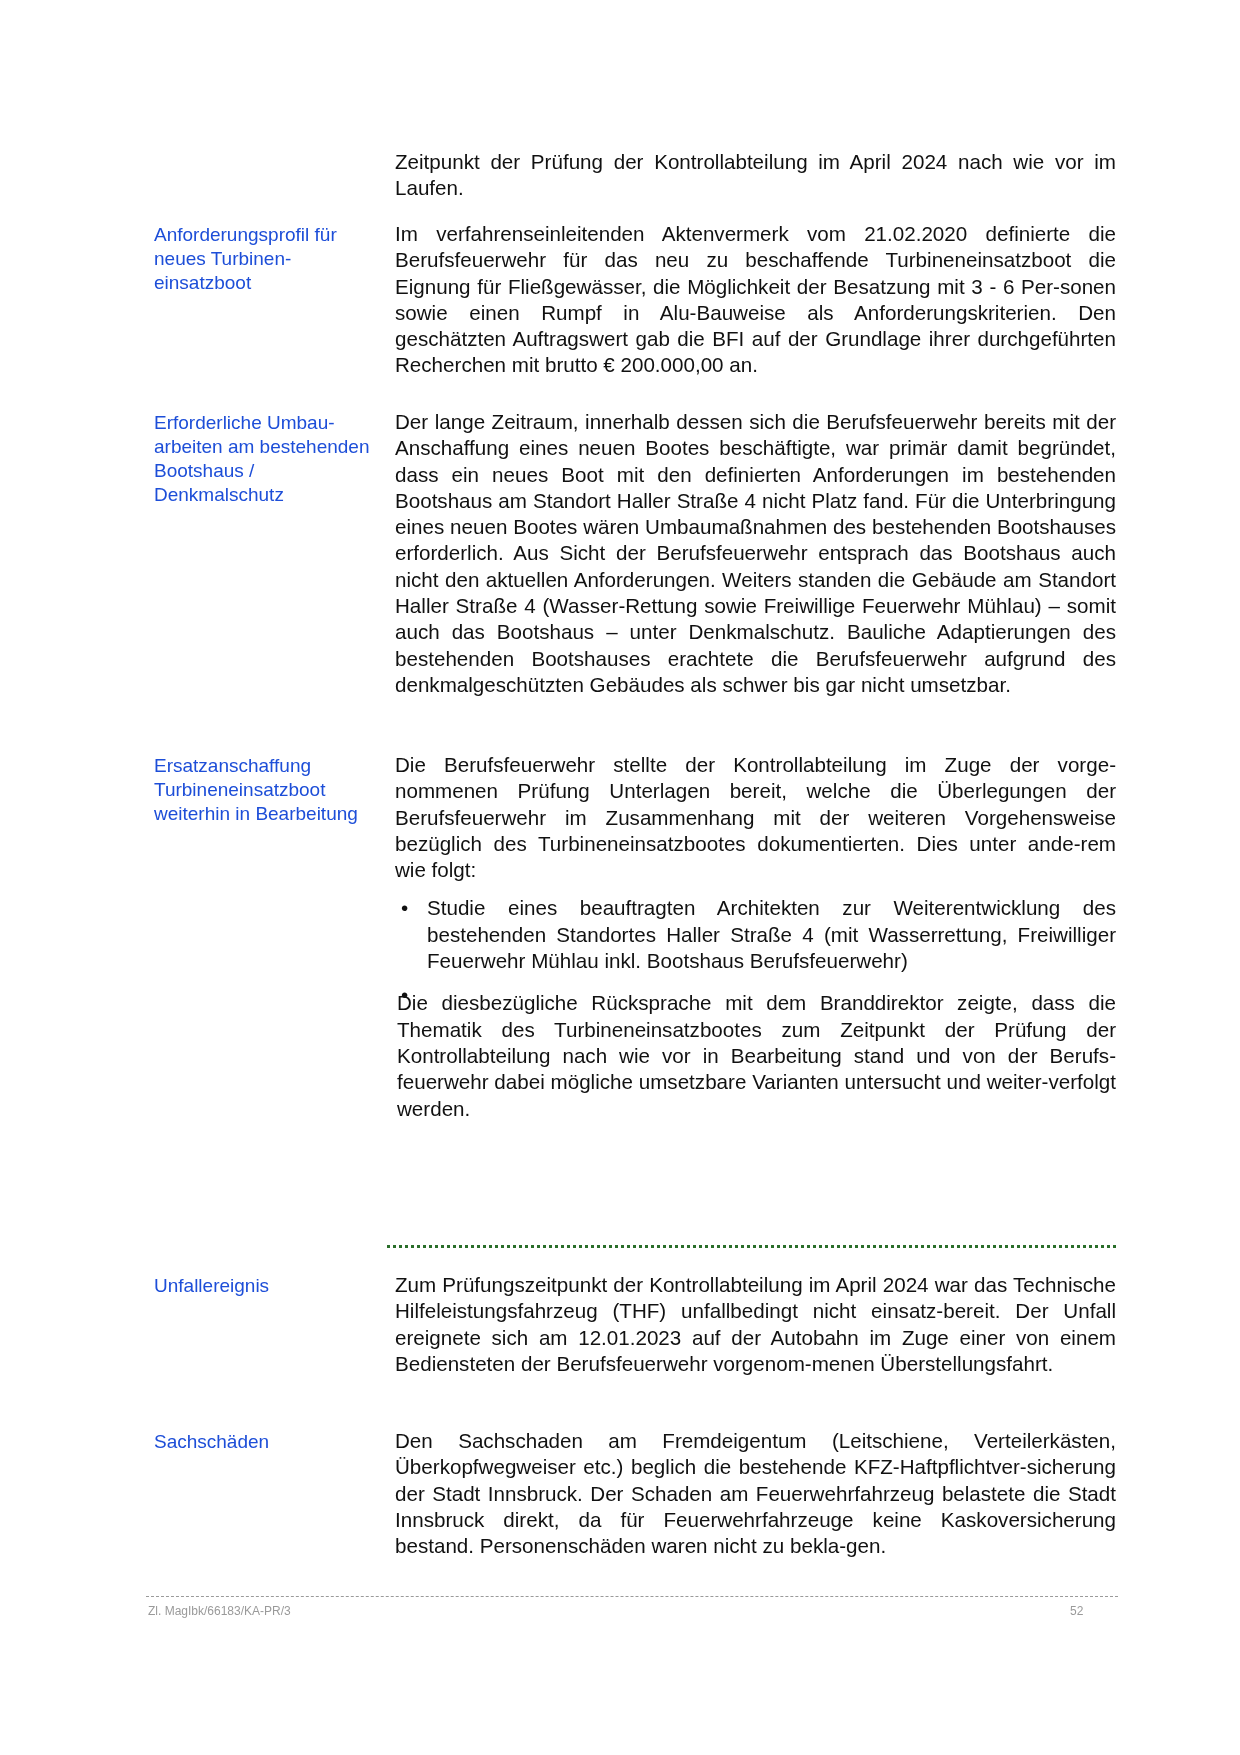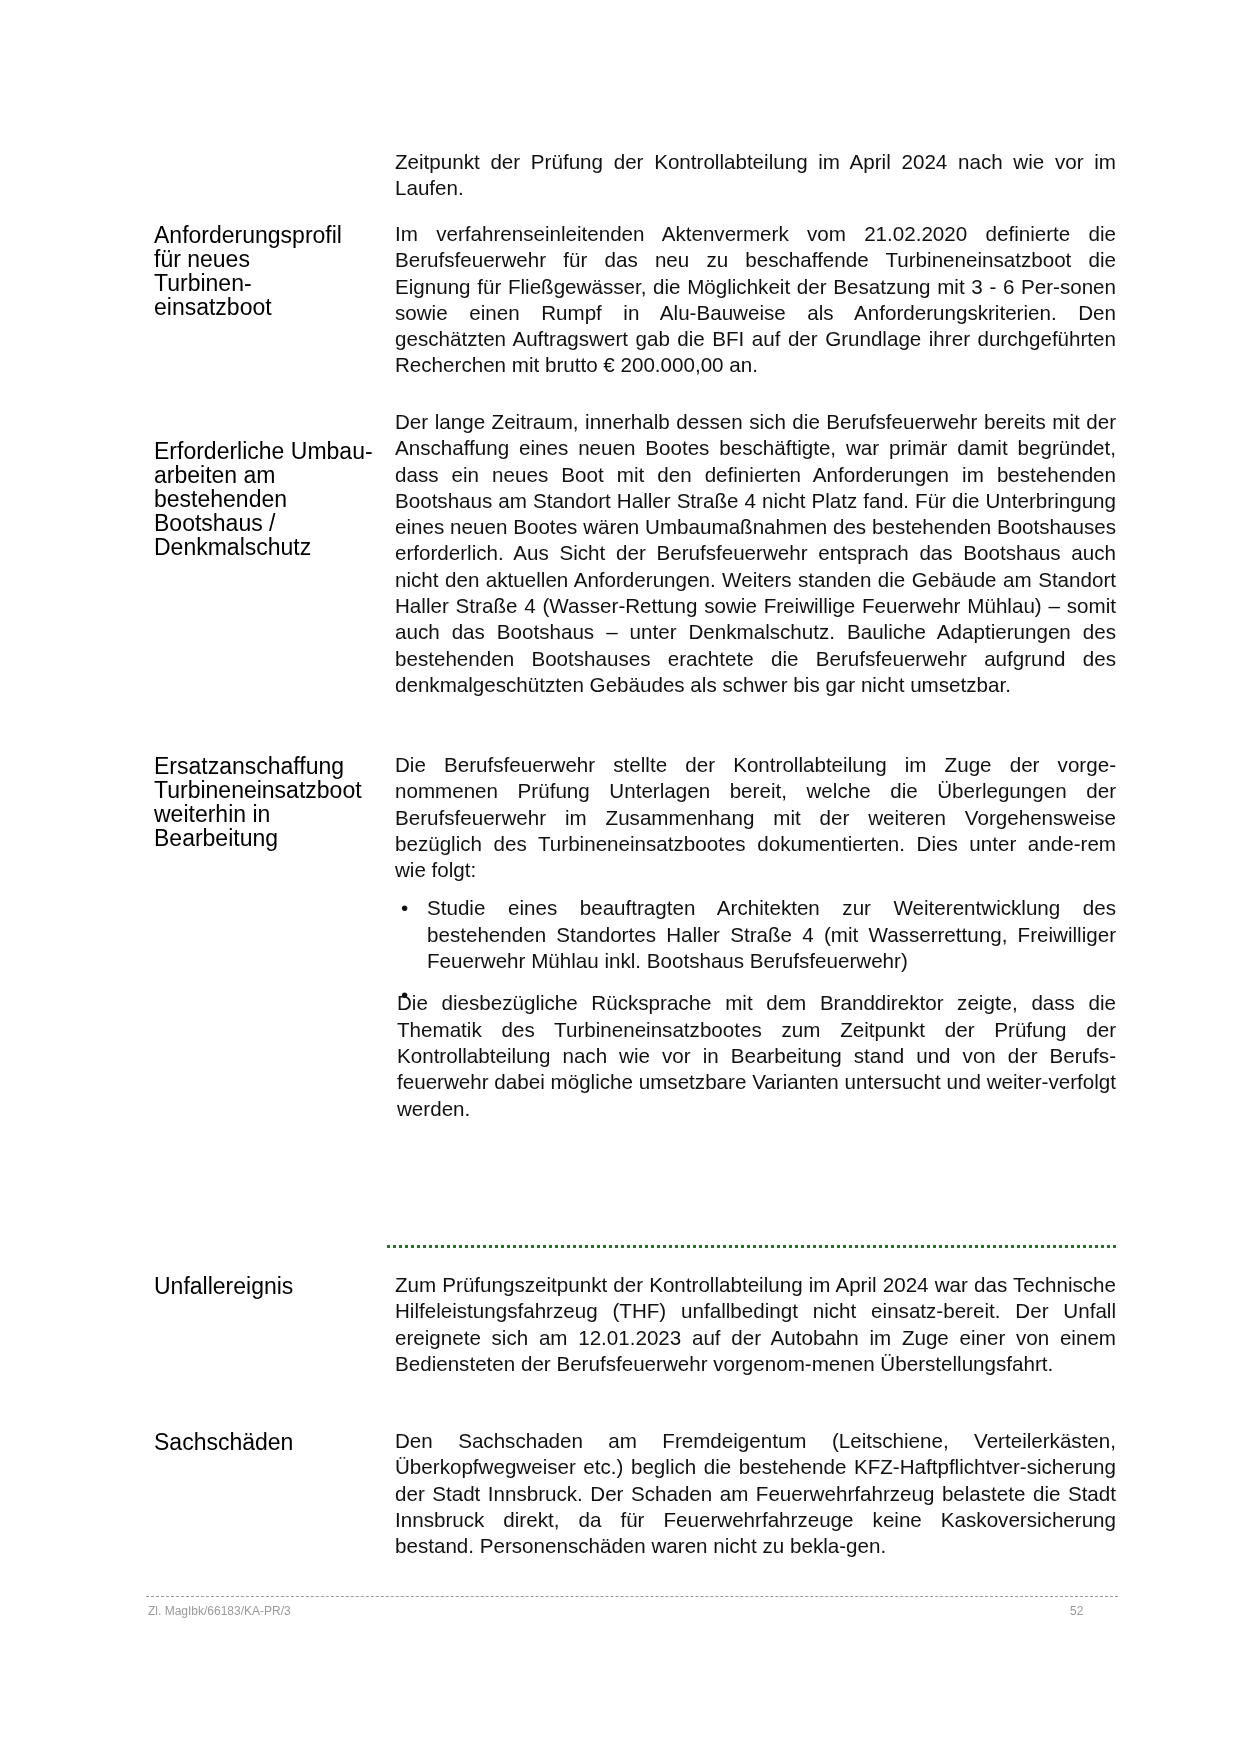--- a/index.html
+++ b/index.html
@@ -24,22 +24,22 @@
     .row {
       position: absolute;
       left: 154px;
       width: 962px;
     }
     .label {
       position: absolute;
       left: 0;
       top: 2px;
       width: 230px;
-      color: #000000;
-      font-size: 23px;
+      color: #1d4ed8;
+      font-size: 19px;
       line-height: 24px;
     }
     .body-text {
       position: absolute;
       left: 241px;
       width: 721px;
       font-size: 20.6px;
       line-height: 26.3px;
       text-align: justify;
       hyphens: manual;
@@ -103,21 +103,21 @@
   <div class="row" style="top:144px;">
     <div class="body-text" style="top:5px;">Zeitpunkt der Prüfung der Kontrollabteilung im April 2024 nach wie vor im Laufen.</div>
   </div>
 
   <div class="row" style="top:221px;">
     <div class="label" style="width:190px;">Anforderungsprofil für neues Turbinen-einsatzboot</div>
     <div class="body-text" style="top:0;">Im verfahrenseinleitenden Aktenvermerk vom 21.02.2020 definierte die Berufsfeuerwehr für das neu zu beschaffende Turbineneinsatzboot die Eignung für Fließgewässer, die Möglichkeit der Besatzung mit 3 - 6 Per-sonen sowie einen Rumpf in Alu-Bauweise als Anforderungskriterien. Den geschätzten Auftragswert gab die BFI auf der Grundlage ihrer durchgeführten Recherchen mit brutto € 200.000,00 an.</div>
   </div>
 
   <div class="row" style="top:409px;">
-    <div class="label" style="width:230px;margin-top:28px;">Erforderliche Umbau-arbeiten am bestehenden Bootshaus / Denkmalschutz</div>
+    <div class="label" style="width:230px;">Erforderliche Umbau-arbeiten am bestehenden Bootshaus / Denkmalschutz</div>
     <div class="body-text" style="top:0;">Der lange Zeitraum, innerhalb dessen sich die Berufsfeuerwehr bereits mit der Anschaffung eines neuen Bootes beschäftigte, war primär damit begründet, dass ein neues Boot mit den definierten Anforderungen im bestehenden Bootshaus am Standort Haller Straße 4 nicht Platz fand. Für die Unterbringung eines neuen Bootes wären Umbaumaßnahmen des bestehenden Bootshauses erforderlich. Aus Sicht der Berufsfeuerwehr entsprach das Bootshaus auch nicht den aktuellen Anforderungen. Weiters standen die Gebäude am Standort Haller Straße 4 (Wasser-Rettung sowie Freiwillige Feuerwehr Mühlau) – somit auch das Bootshaus – unter Denkmalschutz. Bauliche Adaptierungen des bestehenden Bootshauses erachtete die Berufsfeuerwehr aufgrund des denkmalgeschützten Gebäudes als schwer bis gar nicht umsetzbar.</div>
   </div>
 
   <div class="row" style="top:752px;">
     <div class="label" style="width:230px;">Ersatzanschaffung Turbineneinsatzboot weiterhin in Bearbeitung</div>
     <div class="body-text" style="top:0;">
       <p>Die Berufsfeuerwehr stellte der Kontrollabteilung im Zuge der vorge-nommenen Prüfung Unterlagen bereit, welche die Überlegungen der Berufsfeuerwehr im Zusammenhang mit der weiteren Vorgehensweise bezüglich des Turbineneinsatzbootes dokumentierten. Dies unter ande-rem wie folgt:</p>
       <ul class="bullets" style="margin-top:12px; margin-left:2px;">
         <li>
           <span class="bullet">•</span>

